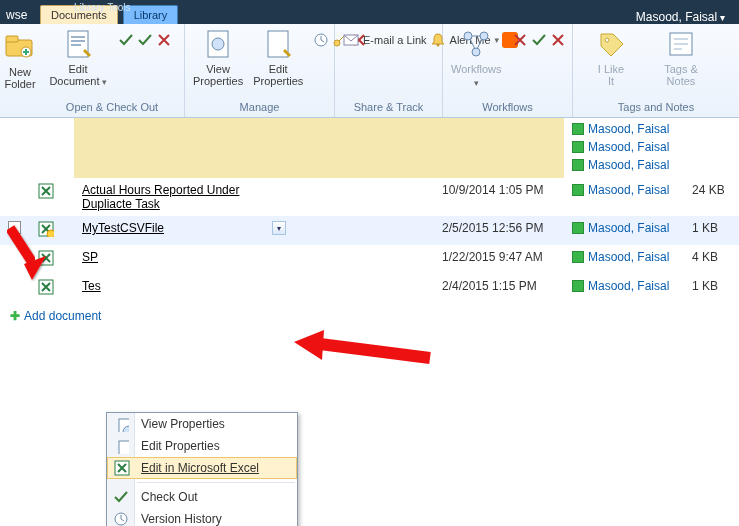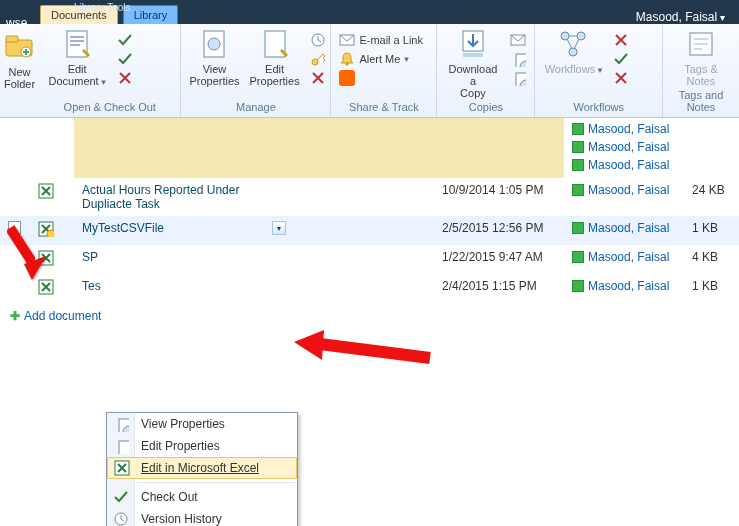--- a/index.html
+++ b/index.html
@@ -15,32 +15,32 @@
 
   
   .ribbon { background: linear-gradient(#f8fbff,#eaf2fb); border-bottom: 1px solid #b7c9de; height: 94px; display: flex; }
   .edge-col { width: 40px; display: flex; flex-direction: column; align-items: center; padding-top: 6px; gap: 4px; }
   .group { border-right: 1px solid #cdd9e8; padding: 4px 8px 0; display: flex; flex-direction: column; }
   .group-body { flex: 1; display: flex; align-items: flex-start; gap: 10px; }
   .group-title { text-align: center; font-size: 11px; color: #5f7795; padding: 2px 0 4px; }
   .big-btn { display: flex; flex-direction: column; align-items: center; width: 60px; font-size: 11px; color: #3b3b3b; line-height: 1.1; text-align: center; gap: 3px; }
   .big-btn.disabled { color: #9aa8b8; }
   .icon32 { width: 32px; height: 32px; }
-  .small-stack { display: flex; flex-direction: column; gap: 3px; font-size: 11px; }
+  .small-stack { display: flex; flex-direction: row; gap: 3px; font-size: 11px; }
   .small-stack .row { display: flex; align-items: center; gap: 4px; white-space: nowrap; color: #3b3b3b; }
   .small-stack .row.disabled { color: #9aa8b8; }
   .mini { width: 16px; height: 16px; }
   .carets::after { content: " \25BE"; font-size: 9px; color: #6b6b6b; }
 
   
   .content { position: relative; }
   table.list { width: 100%; border-collapse: collapse; }
   table.list th { text-align: left; font-weight: normal; color: #555; font-size: 12px; padding: 6px 8px; border-bottom: 1px solid #e2e6ea; background: #fff; }
   table.list td { padding: 5px 8px; font-size: 12px; vertical-align: top; }
-  .link { color: #0c4a6e; }
+  .link { color: #000000; text-decoration: underline; }
   .userlinkc { color: #0a5fb0; white-space: nowrap; }
   .green-square { display: inline-block; width: 12px; height: 12px; background: #39b54a; border: 1px solid #2a8d38; margin-right: 4px; vertical-align: -2px; }
   .checkbox { width: 13px; height: 13px; border: 1px solid #8f8f8f; display: inline-block; background: #fff; }
   .docicon { width: 16px; height: 16px; }
   .band { background: #f5e8b0; }
   .selrow td { background: #eaf3ff; }
   .dropdown-nub { width: 14px; height: 14px; border: 1px solid #a7c4e2; background: linear-gradient(#fff,#dbe8f7); display: inline-flex; align-items: center; justify-content: center; font-size: 8px; color: #336; float: right; }
   .add-doc { color: #0a5fb0; padding: 6px 10px; }
   .add-doc .plus { color: #39b54a; font-weight: bold; margin-right: 4px; }
 
@@ -139,21 +139,21 @@
       </g>
     <g id="i-key16">
         <circle cx="5" cy="11" r="3" fill="#f7cf5e" stroke="#c89a2a"></circle>
         <path d="M7 9l6-6 2 2-2 2 2 2-2 2" stroke="#c89a2a" fill="none"></path>
       </g>
   </defs>
 </svg>
 
 <div class="tabbar">
   <span class="banner-label">Library Tools</span>
-  <div style="position:absolute;left:0;top:16px;color:#fff;font-size:12px;padding-left:6px">wse</div>
+  <div style="position:absolute;left:0;top:8px;color:#fff;font-size:12px;padding-left:6px">wse</div>
   <div class="tab">Documents</div>
   <div class="tab active">Library</div>
   <div class="userlink">Masood, Faisal</div>
 </div>
 
 <div class="ribbon">
   <div class="edge-col">
     <svg class="icon32">
         <use href="#i-folder"></use>
       </svg>
@@ -248,49 +248,20 @@
         <div class="row disabled">
             <svg class="mini">
               <rect width="16" height="16" fill="#f60" rx="3"></rect>
             </svg>
           </div>
       </div>
     </div>
     <div class="group-title">Share &amp; Track</div>
   </div>
 
-  <div class="group" style="width:98px">
-    <div class="group-body">
-      <div class="big-btn">
-        <svg class="icon32">
-            <use href="#i-download"></use>
-          </svg>
-        <span style="white-space:pre-line">Download a
-Copy</span>
-      </div>
-      <div class="small-stack" style="margin-top:4px">
-        <div class="row disabled">
-            <svg class="mini">
-              <use href="#i-mail16"></use>
-            </svg>
-          </div>
-        <div class="row disabled">
-            <svg class="mini">
-              <use href="#i-page"></use>
-            </svg>
-          </div>
-        <div class="row disabled">
-            <svg class="mini">
-              <use href="#i-page"></use>
-            </svg>
-          </div>
-      </div>
-    </div>
-    <div class="group-title">Copies</div>
-  </div>
 
   <div class="group" style="width:130px">
     <div class="group-body">
       <div class="big-btn disabled">
         <svg class="icon32">
             <use href="#i-flow"></use>
           </svg>
         <span class="carets">Workflows</span>
       </div>
       <div class="small-stack" style="margin-top:4px">
@@ -309,20 +280,27 @@
               <use href="#i-x16"></use>
             </svg>
           </div>
       </div>
     </div>
     <div class="group-title">Workflows</div>
   </div>
 
   <div class="group" style="flex:1;border-right:none">
     <div class="group-body">
+      <div class="big-btn disabled">
+        <svg class="icon32">
+            <use href="#i-tag"></use>
+          </svg>
+        <span style="white-space:pre-line">I Like
+It</span>
+      </div>
       <div class="big-btn disabled">
         <svg class="icon32">
             <use href="#i-note"></use>
           </svg>
         <span style="white-space:pre-line">Tags &amp;
 Notes</span>
       </div>
     </div>
     <div class="group-title">Tags and Notes</div>
   </div>

